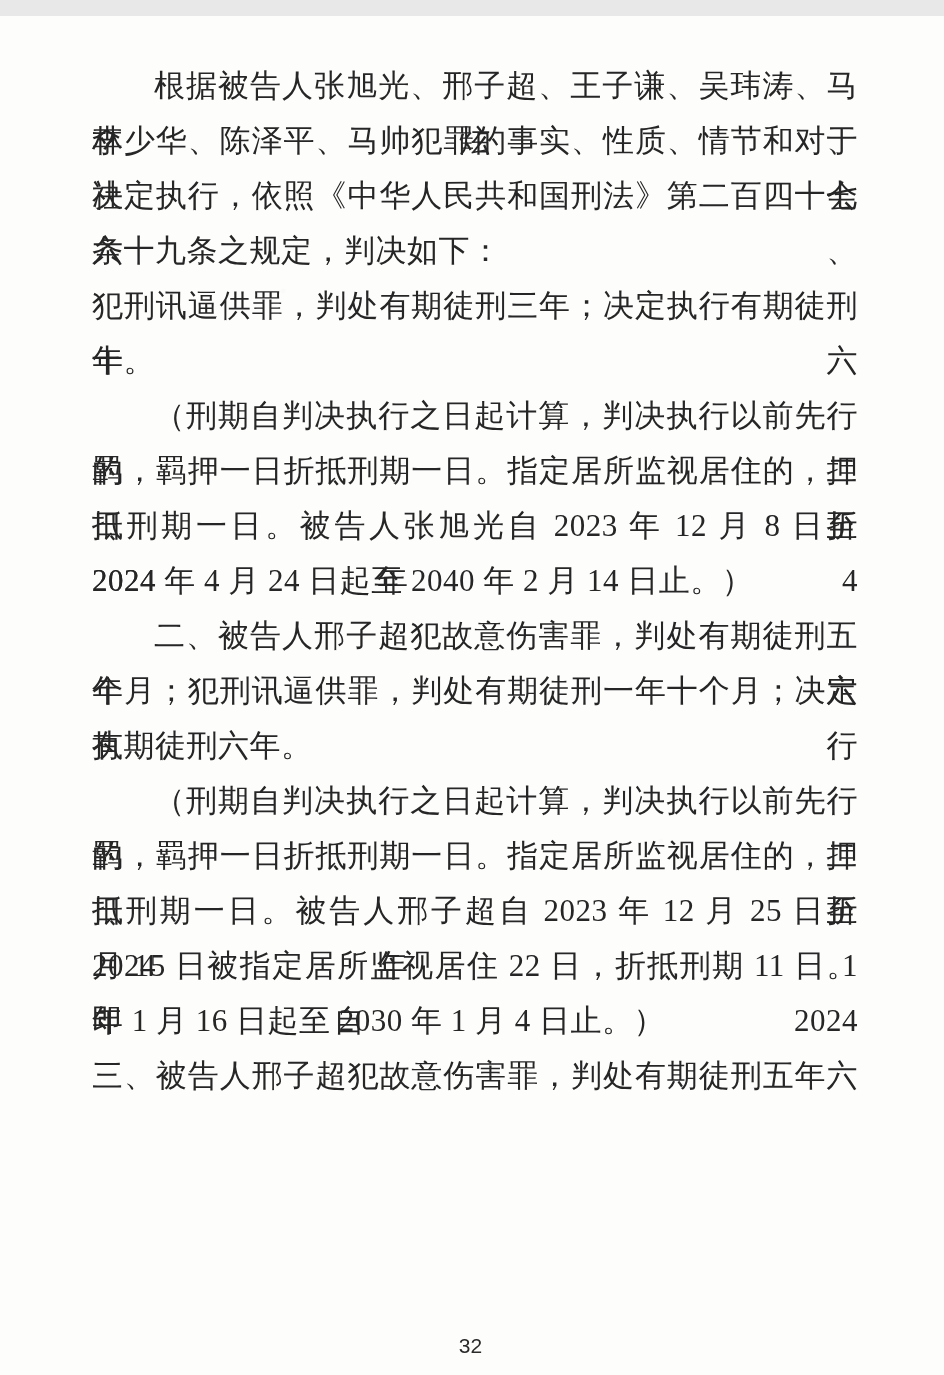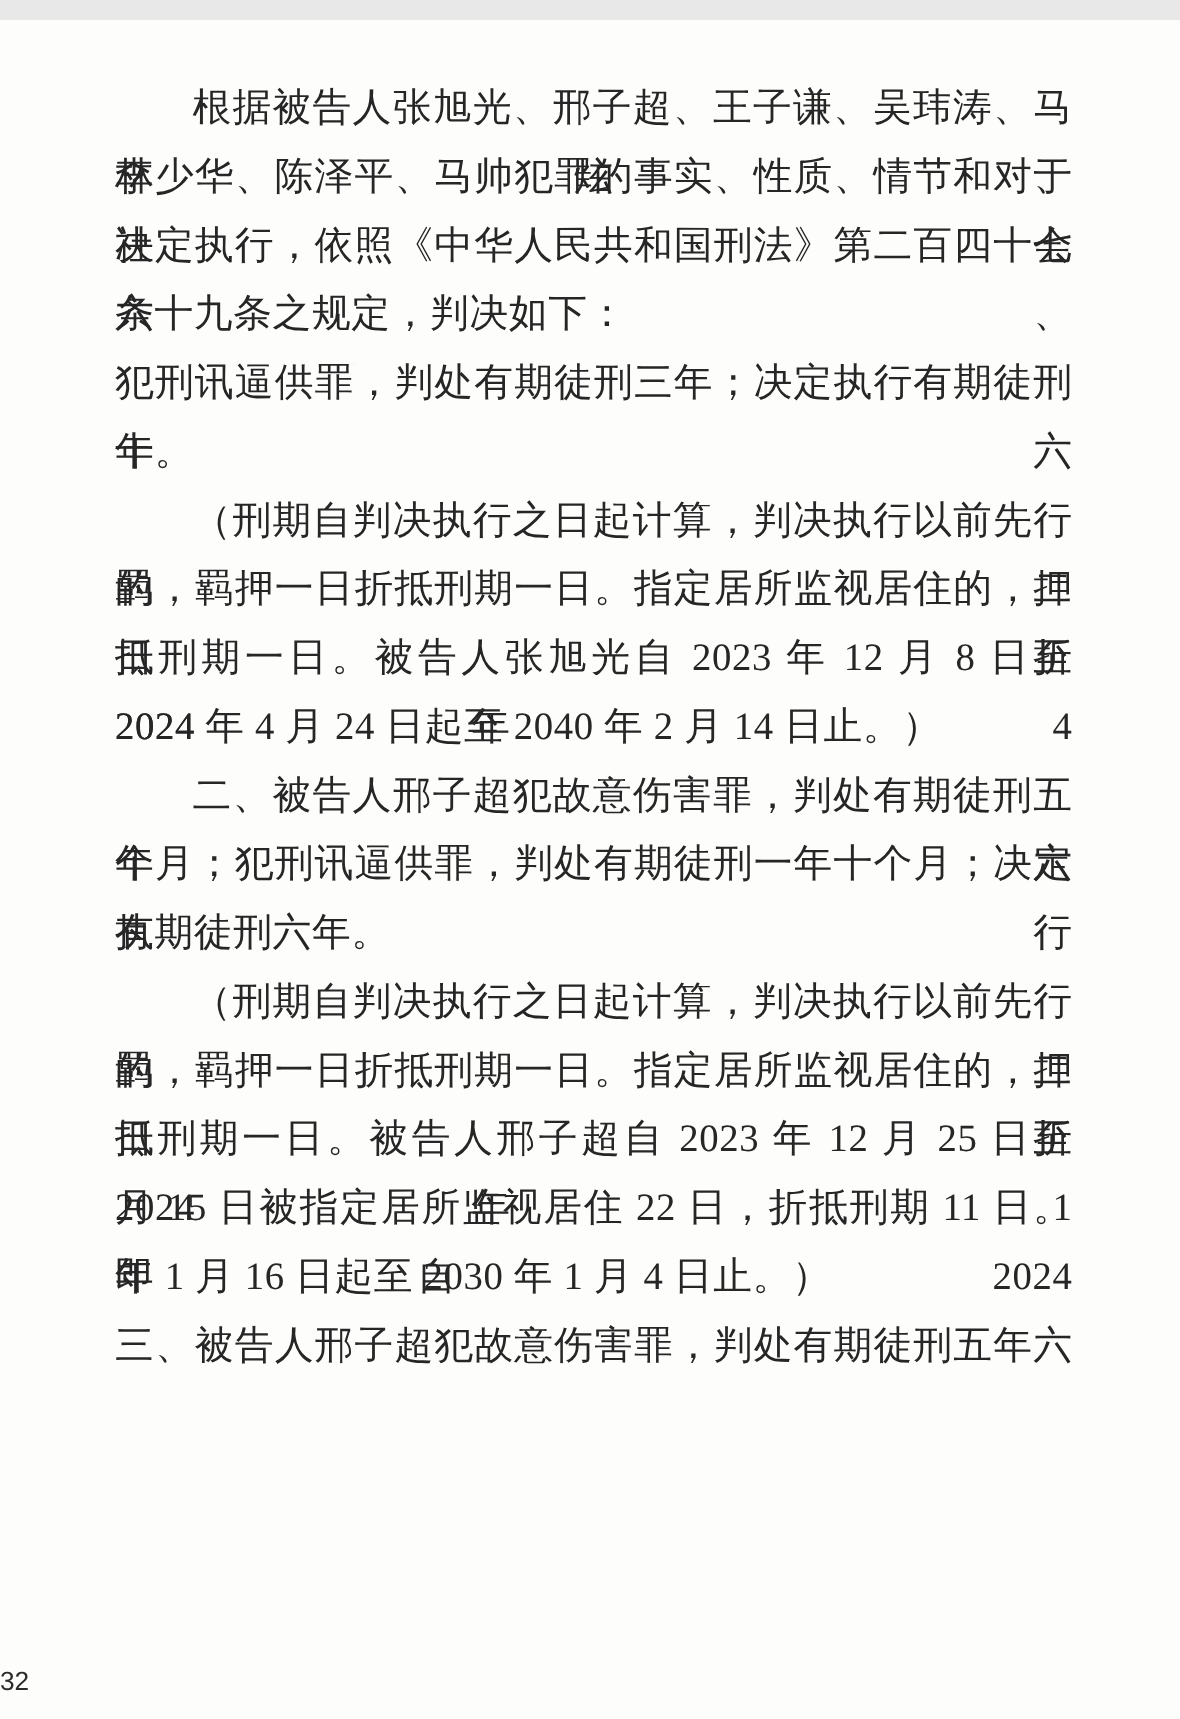--- a/index.html
+++ b/index.html
@@ -42,20 +42,21 @@
     text-indent: 2em;
   }
   .line.short {
     text-align-last: left;
   }
   .page-number {
     position: absolute;
     left: 0;
     right: 3px;
     top: 1318px;
+    text-align: center;
     font-family: "Liberation Sans", "DejaVu Sans", sans-serif;
     font-size: 21px;
     color: #2b2b2b;
   }
 </style>
 </head>
 <body>
 
 <div class="page">
   <div class="text-block">

